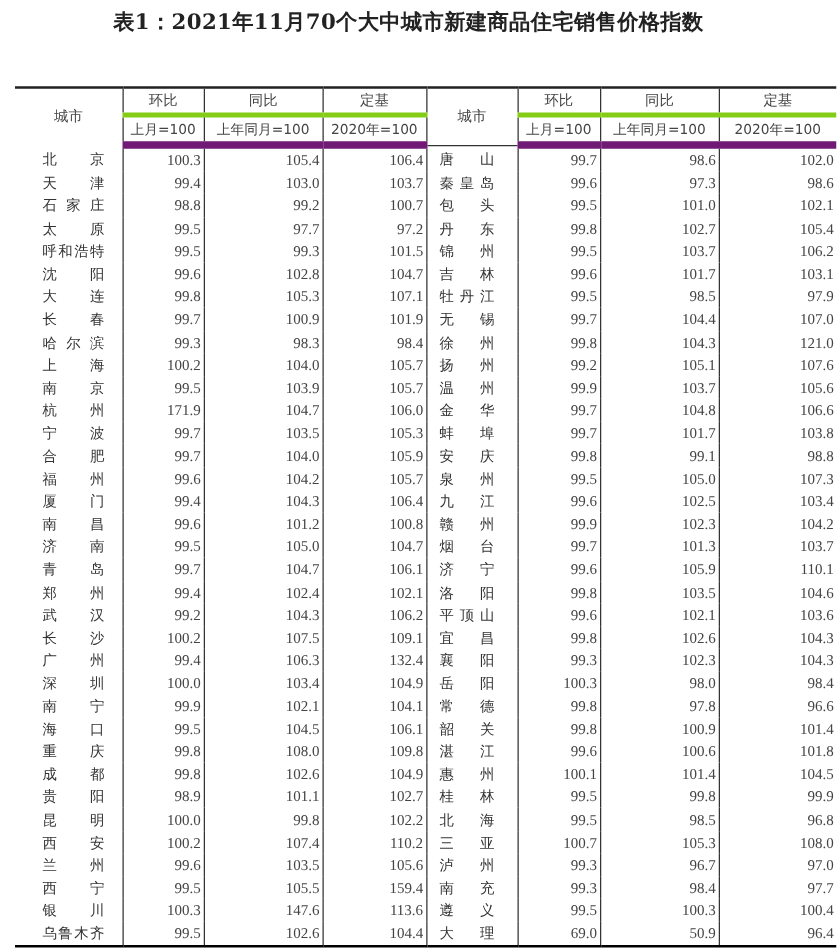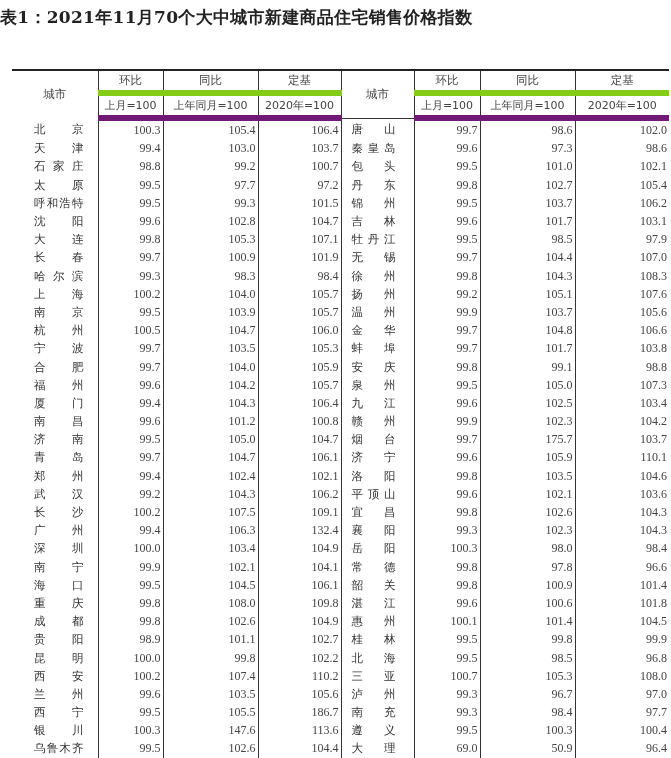--- a/index.html
+++ b/index.html
@@ -1,35 +1,35 @@
 <!DOCTYPE html>
 <html><head>
 <meta charset="utf-8">
 <style>
   html, body { margin: 0; padding: 0; background: #ffffff; }
   body { width: 671px; height: 758px; position: relative; overflow: hidden;
          font-family: "DejaVu Serif", "Liberation Serif", serif; color: #333; }
-  .title { position: absolute; top: 6px; left: 0; width: 563px; text-align: left;
+  .title { position: absolute; top: 6px; left: 0; width: 563px; text-align: right;
            font-size: 17px; font-weight: bold; color: #222; letter-spacing: 0.3px; }
   table.t { position: absolute; top: 53px; left: 12px; width: 657px;
             border-collapse: collapse; table-layout: fixed;
             font-family: "Liberation Serif", "DejaVu Serif", serif; font-size: 12px; color: #444; margin-top: 16px; }
   table.t col.c-city { width: 86px; }
   table.t col.c-hb { width: 65px; }
   table.t col.c-tb { width: 95px; }
   table.t col.c-dj { width: 83px; }
   table.t col.c-city2 { width: 73px; }
   table.t col.c-hb2 { width: 66px; }
   table.t col.c-tb2 { width: 95px; }
   table.t col.c-dj2 { width: 94px; }
   table.t thead tr:first-child th { border-top: 2px solid #222; }
   table.t th { font-weight: normal; font-family: "DejaVu Sans", sans-serif; font-size: 11.5px;
                color: #444; height: 19px; padding: 0; text-align: center; }
   table.t th.city { vertical-align: middle; }
-  table.t thead tr.r1 th.grp { border-bottom: 6px solid #84cc16; }
+  table.t thead tr.r1 th.grp { border-bottom: 4px solid #84cc16; }
   table.t thead tr.r2 th { border-bottom: 6px solid #701a75; font-size: 11px; }
   table.t th.vl, table.t td.vl { border-left: 1px solid #333; }
   table.t td { height: 18.2px; padding: 0 3px; line-height: 18px; }
   table.t td.num { text-align: right; padding-right: 2px; }
   table.t td.name { font-family: "DejaVu Sans", sans-serif; font-size: 11.5px; color: #333;
                     text-align-last: justify; text-align: justify; padding-left: 22px; padding-right: 14px; }
   table.t td.name2 { padding-left: 10px; padding-right: 18px; }
   table.t tbody tr:last-child td { border-bottom: 6px solid #000000; }
 </style>
 </head>
@@ -150,21 +150,21 @@
         <td class="num vl">107.0</td>
       </tr>
       <tr>
         <td class="name">哈尔滨</td>
         <td class="num vl">99.3</td>
         <td class="num vl">98.3</td>
         <td class="num vl">98.4</td>
         <td class="name name2 vl">徐州</td>
         <td class="num vl">99.8</td>
         <td class="num vl">104.3</td>
-        <td class="num vl">108.3</td>
+        <td class="num vl">121.0</td>
       </tr>
       <tr>
         <td class="name">上海</td>
         <td class="num vl">100.2</td>
         <td class="num vl">104.0</td>
         <td class="num vl">105.7</td>
         <td class="name name2 vl">扬州</td>
         <td class="num vl">99.2</td>
         <td class="num vl">105.1</td>
         <td class="num vl">107.6</td>
@@ -174,21 +174,21 @@
         <td class="num vl">99.5</td>
         <td class="num vl">103.9</td>
         <td class="num vl">105.7</td>
         <td class="name name2 vl">温州</td>
         <td class="num vl">99.9</td>
         <td class="num vl">103.7</td>
         <td class="num vl">105.6</td>
       </tr>
       <tr>
         <td class="name">杭州</td>
-        <td class="num vl">100.5</td>
+        <td class="num vl">171.9</td>
         <td class="num vl">104.7</td>
         <td class="num vl">106.0</td>
         <td class="name name2 vl">金华</td>
         <td class="num vl">99.7</td>
         <td class="num vl">104.8</td>
         <td class="num vl">106.6</td>
       </tr>
       <tr>
         <td class="name">宁波</td>
         <td class="num vl">99.7</td>
@@ -239,21 +239,21 @@
         <td class="num vl">102.3</td>
         <td class="num vl">104.2</td>
       </tr>
       <tr>
         <td class="name">济南</td>
         <td class="num vl">99.5</td>
         <td class="num vl">105.0</td>
         <td class="num vl">104.7</td>
         <td class="name name2 vl">烟台</td>
         <td class="num vl">99.7</td>
-        <td class="num vl">175.7</td>
+        <td class="num vl">101.3</td>
         <td class="num vl">103.7</td>
       </tr>
       <tr>
         <td class="name">青岛</td>
         <td class="num vl">99.7</td>
         <td class="num vl">104.7</td>
         <td class="num vl">106.1</td>
         <td class="name name2 vl">济宁</td>
         <td class="num vl">99.6</td>
         <td class="num vl">105.9</td>
@@ -386,21 +386,21 @@
         <td class="num vl">105.6</td>
         <td class="name name2 vl">泸州</td>
         <td class="num vl">99.3</td>
         <td class="num vl">96.7</td>
         <td class="num vl">97.0</td>
       </tr>
       <tr>
         <td class="name">西宁</td>
         <td class="num vl">99.5</td>
         <td class="num vl">105.5</td>
-        <td class="num vl">186.7</td>
+        <td class="num vl">159.4</td>
         <td class="name name2 vl">南充</td>
         <td class="num vl">99.3</td>
         <td class="num vl">98.4</td>
         <td class="num vl">97.7</td>
       </tr>
       <tr>
         <td class="name">银川</td>
         <td class="num vl">100.3</td>
         <td class="num vl">147.6</td>
         <td class="num vl">113.6</td>

